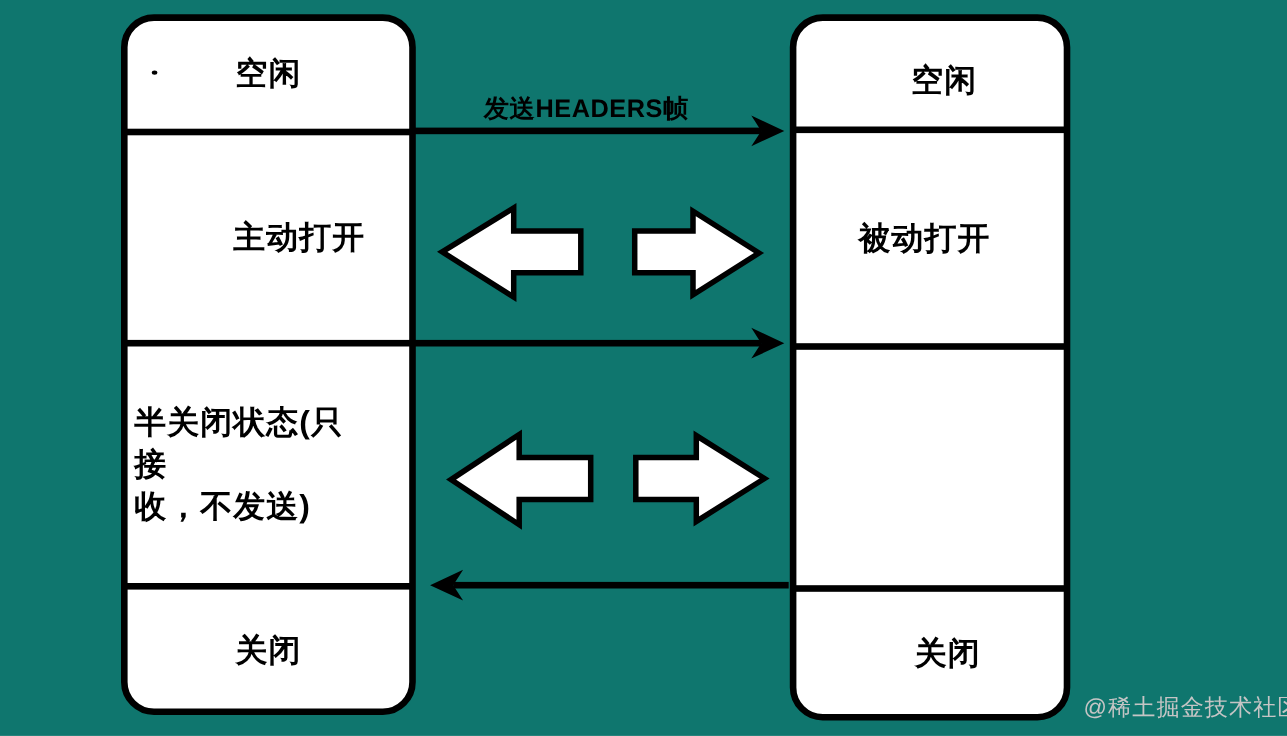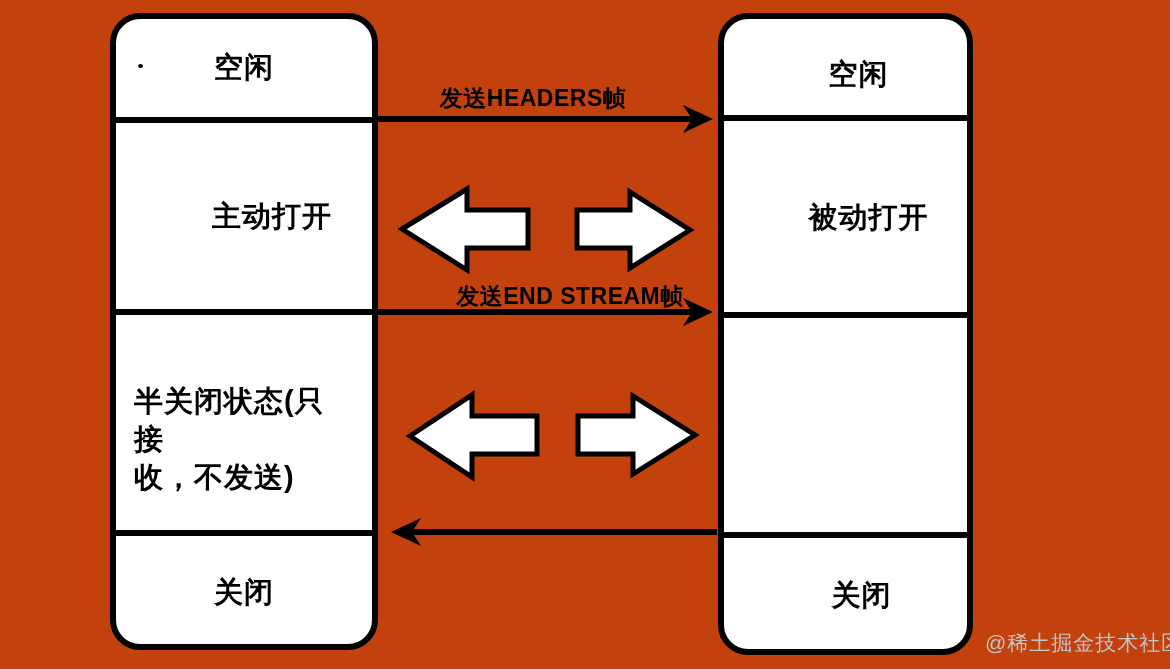--- a/index.html
+++ b/index.html
@@ -1,20 +1,20 @@
 <!DOCTYPE html>
 <html><head>
 <meta charset="utf-8">
 <style>
   html, body { margin: 0; padding: 0; background: #ffffff; }
   .canvas {
     position: relative;
     width: 1170px;
     height: 669px;
-    background: #c2410c;
+    background: #0f766e;
     overflow: hidden;
     font-family: "Liberation Sans", "DejaVu Sans", sans-serif;
     color: #000;
   }
   .state-box {
     position: absolute;
     border: 6px solid #000;
     border-radius: 30px;
     box-sizing: border-box;
     background: #ffffff;
@@ -80,37 +80,36 @@
 
 <div class="canvas">
 
   <div class="state-box box-left"></div>
   <div class="divider" style="left:112px; top:117px; width:264px;"></div>
   <div class="divider" style="left:112px; top:309px; width:264px;"></div>
   <div class="divider" style="left:112px; top:530px; width:264px;"></div>
 
   <div class="cell" style="left:110px; top:13px;  width:268px; height:107px;">空闲</div>
   <div class="cell" style="left:110px; top:120px; width:324px; height:192px;">主动打开</div>
-  <div class="cell" style="left:110px; top:328px; width:236px; height:221px;justify-content:flex-end;">
+  <div class="cell" style="left:110px; top:312px; width:236px; height:221px;">
     <div class="wrap-block">半关闭状态(只接
 收，不发送)</div>
   </div>
   <div class="cell" style="left:110px; top:533px; width:268px; height:117px;">关闭</div>
 
   <div class="state-box box-right"></div>
   <div class="divider" style="left:720px; top:115px; width:251px;"></div>
   <div class="divider" style="left:720px; top:312px; width:251px;"></div>
   <div class="divider" style="left:720px; top:532px; width:251px;"></div>
 
   <div class="cell" style="left:718px; top:13px;  width:255px; height:105px; padding-left:26px; padding-top:16px;">空闲</div>
-  <div class="cell" style="left:728px; top:118px; width:255px; height:197px; padding-left:26px;">被动打开</div>
+  <div class="cell" style="left:700px; top:118px; width:255px; height:197px; padding-left:26px;">被动打开</div>
   <div class="cell" style="left:718px; top:535px; width:255px; height:120px; padding-left:32px;">关闭</div>
 
   <div class="arrow-label" style="left:383px; top:83px;  width:300px;">发送HEADERS帧</div>
-  <div class="arrow-label" style="left:420px; top:281px; width:300px;">发送END STREAM帧</div>
 
   <svg class="svg-overlay" viewBox="0 0 1170 669">
 
     <g>
       <rect x="376" y="116" width="316" height="6" fill="#000"></rect>
       <polygon points="713,119 683,105 692,119 683,133" fill="#000"></polygon>
     </g>
 
     <g>
       <rect x="376" y="309" width="316" height="6" fill="#000"></rect>

